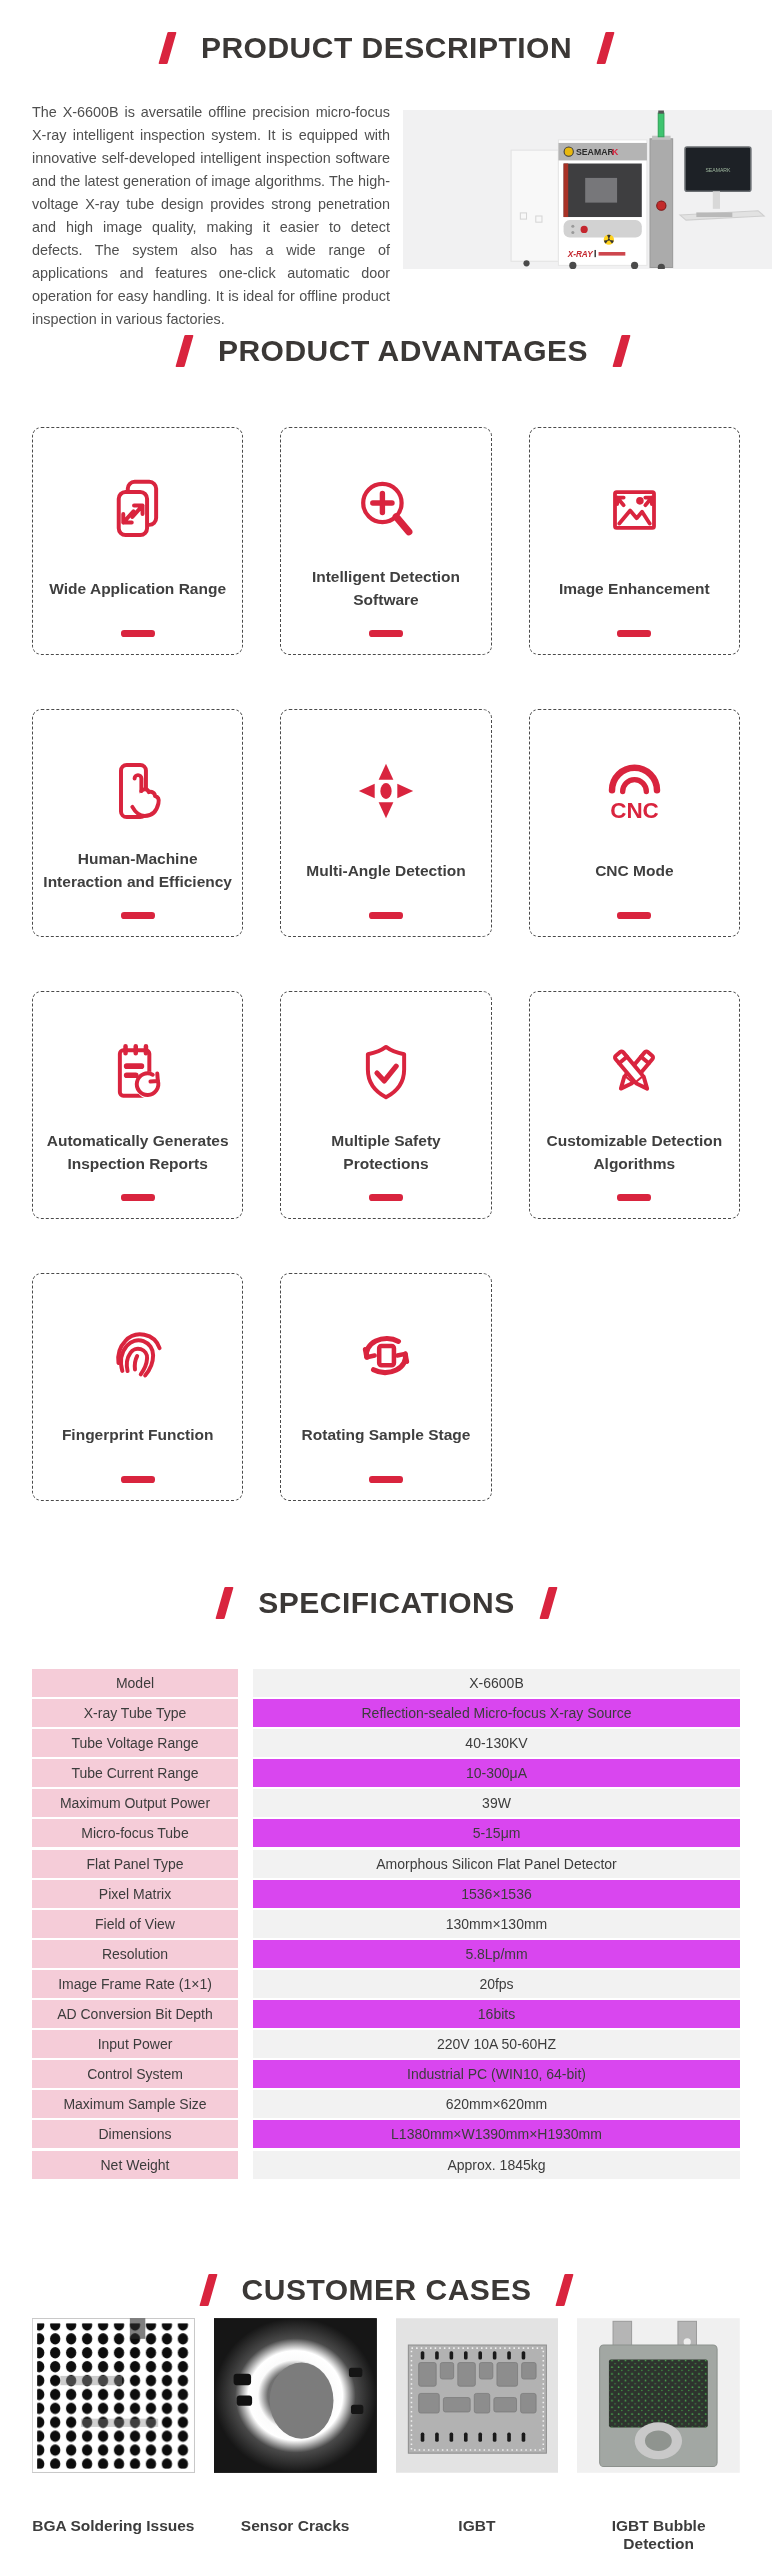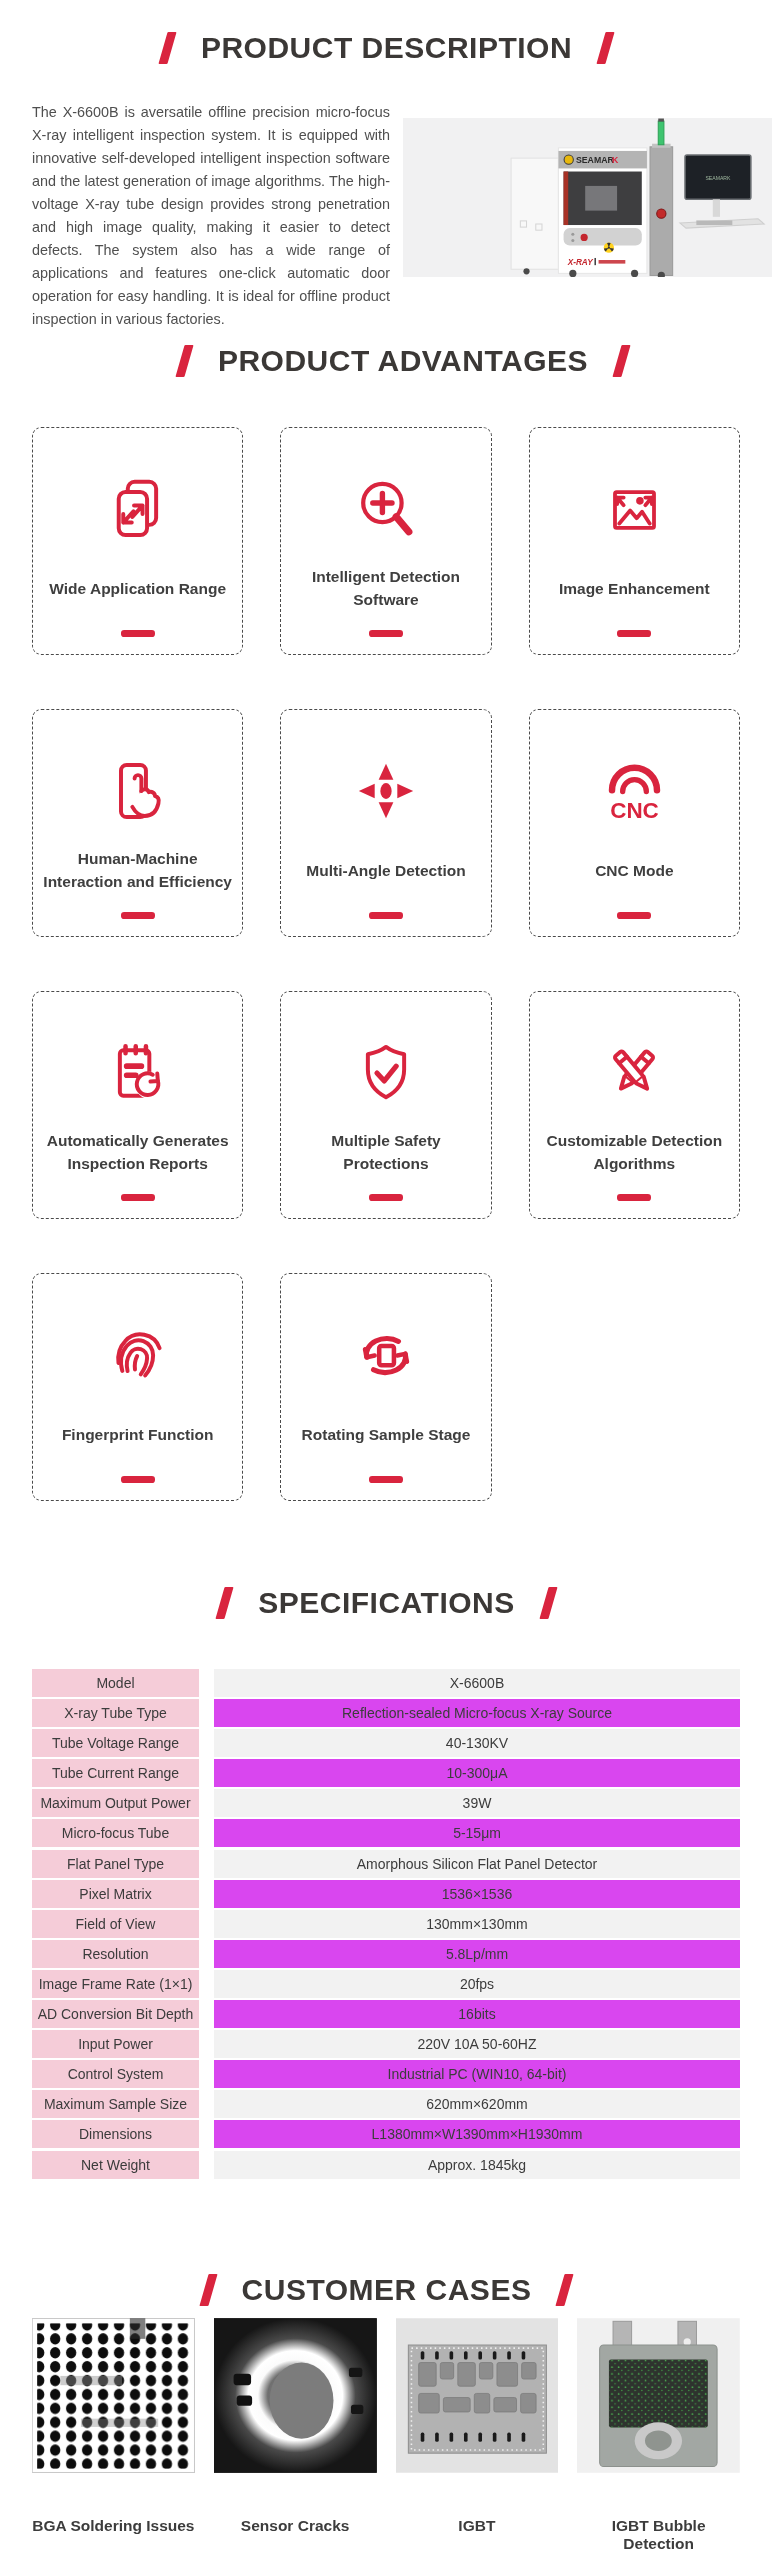--- a/index.html
+++ b/index.html
@@ -8,33 +8,33 @@
   }
   *{box-sizing:border-box}
   body{margin:0;background:#fff;font-family:"Liberation Sans", sans-serif;}
   #page{position:relative;width:773px;height:3585px;background:#ffffff;overflow:hidden;}
 
   .sec-head{position:absolute;left:0;width:100%;display:flex;align-items:center;justify-content:center;gap:29px;height:34px;}
   .sec-head h2{margin:0;font-size:30px;font-weight:700;color:var(--head);letter-spacing:0.5px;white-space:nowrap;}
   .slash{width:8.8px;height:32px;background:var(--accent);transform:skewX(-16deg);border-radius:1px;flex:0 0 auto;}
 
   .desc-text{position:absolute;left:32px;top:101px;width:358px;font-size:14.4px;line-height:23px;color:var(--body);text-align:justify;}
-  .photo-box{position:absolute;left:403px;top:118px;width:340px;height:159px;}
+  .photo-box{position:absolute;left:403px;top:110px;width:340px;height:159px;}
   .photo-box svg{display:block}
 
   .cards{position:absolute;left:32px;top:427px;width:708px;display:grid;grid-template-columns:repeat(3,1fr);column-gap:37px;row-gap:54px;}
   .card{height:228px;border:1.5px dashed var(--cardborder);border-radius:9.3px;position:relative;background:#fff;}
   .card .icon-wrap{position:absolute;top:40px;left:0;right:0;height:82px;display:flex;align-items:center;justify-content:center;}
   .card .label{position:absolute;top:123px;height:74px;left:6.2px;right:6.2px;display:flex;align-items:center;justify-content:center;text-align:center;font-size:15.5px;line-height:23px;font-weight:700;color:#3f3f3f;}
   .card .dash{position:absolute;left:50%;transform:translateX(-50%);bottom:17.5px;width:34px;height:6.7px;border-radius:3.1px;background:var(--accent);}
   .adv-icon{stroke:var(--accent);fill:none;stroke-width:7;stroke-linecap:round;stroke-linejoin:round;}
 
   .spec{position:absolute;left:32px;top:1669px;width:708px;}
   .spec-row{display:flex;height:28px;margin-bottom:2.1px;}
-  .spec-label{width:167px;margin-right:15px;background:var(--pink);display:flex;align-items:center;justify-content:center;font-size:14px;color:#3c3c3c;}
+  .spec-label{width:206px;margin-right:15px;background:var(--pink);display:flex;align-items:center;justify-content:center;font-size:14px;color:#3c3c3c;}
   .spec-value{flex:1;display:flex;align-items:center;justify-content:center;font-size:14px;color:#3c3c3c;background:#d946ef;}
   .spec-row.odd .spec-value{background:var(--grayrow);}
 
   .cases{position:absolute;left:32px;top:2318px;width:708px;display:grid;grid-template-columns:repeat(4,1fr);column-gap:19px;}
   .case-img{height:155px;overflow:hidden;}
   .case-img svg{display:block;width:100%;height:100%;}
   .case-cap{margin-top:44px;text-align:center;font-size:15.5px;font-weight:700;color:#3c3c3c;}
 </style>
 </head>
 <body>
@@ -100,21 +100,21 @@
         <rect x="570" y="199" width="70" height="9" fill="#b9b9b9"></rect>
 
         <circle cx="330" cy="302" r="7" fill="#4a4a4a"></circle>
         <circle cx="450" cy="302" r="7" fill="#4a4a4a"></circle>
         <circle cx="502" cy="306" r="7" fill="#4a4a4a"></circle>
         <circle cx="240" cy="298" r="6" fill="#4a4a4a"></circle>
       </g>
     </svg>
   </div>
 
-  <div class="sec-head" style="top:344px;padding-left:33px;">
+  <div class="sec-head" style="top:334px;padding-left:33px;">
     <span class="slash"></span>
     <h2>PRODUCT ADVANTAGES</h2>
     <span class="slash"></span>
   </div>
 
   <div class="cards">
 
     <div class="card">
       <div class="icon-wrap">
         <svg class="adv-icon" viewBox="0 0 120 120" width="68" height="68">

